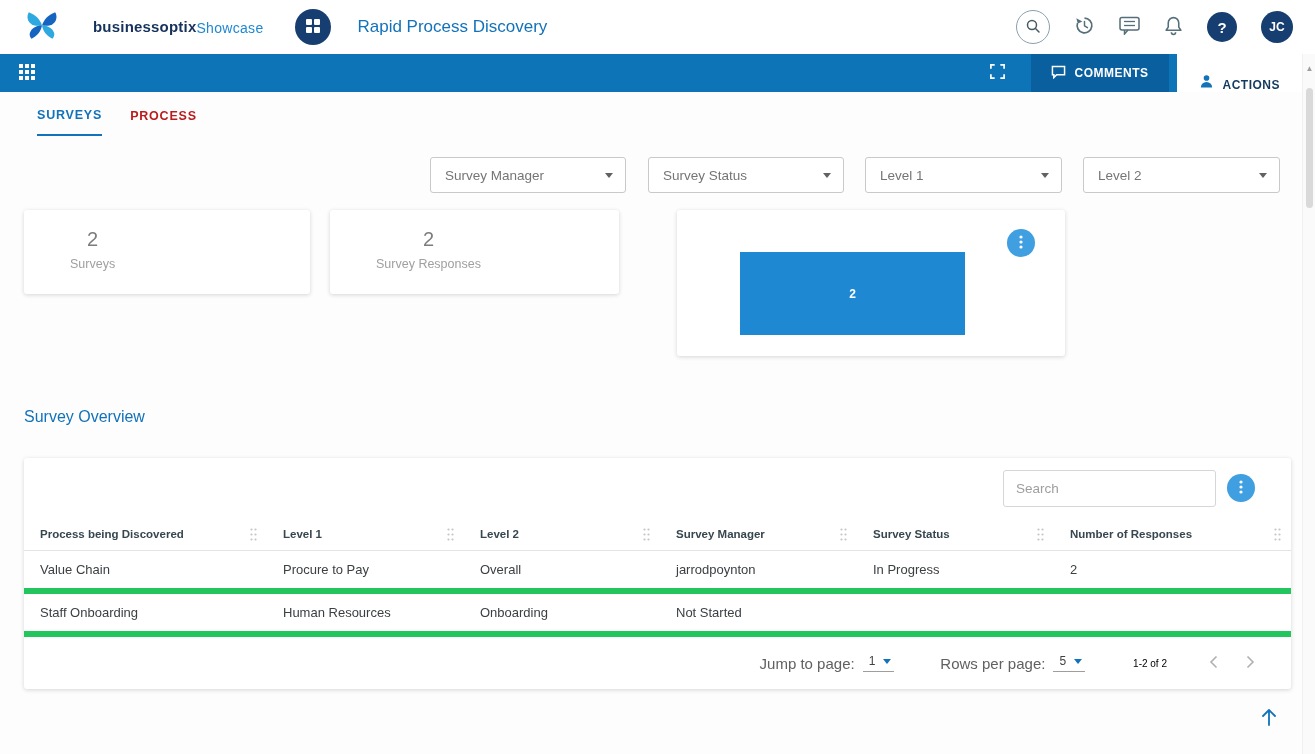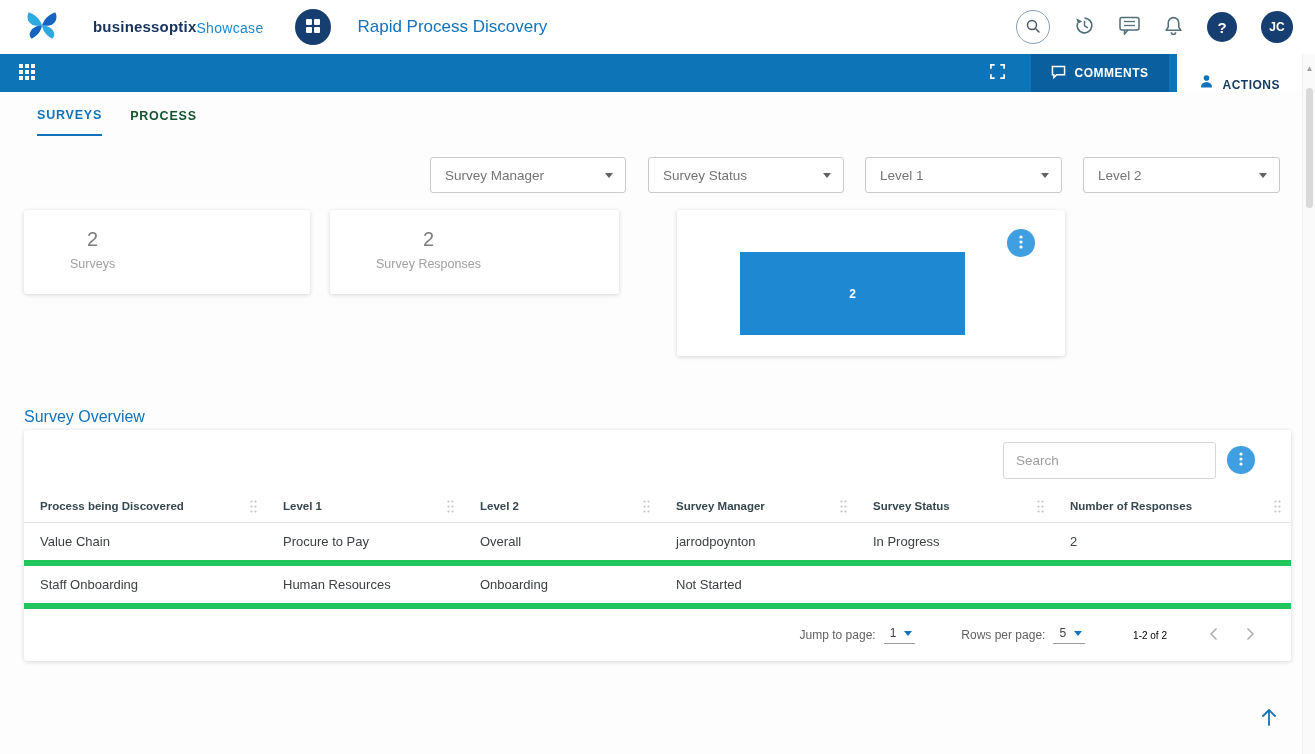--- a/index.html
+++ b/index.html
@@ -31,21 +31,21 @@
   .comments-btn { height:38px; background:#0a5f9e; color:#fff; font-size:12px; font-weight:bold; letter-spacing:.5px; display:flex; align-items:center; gap:9px; padding:0 20px; }
   .actions-btn { height:38px; background:#ffffff; color:#143a5f; font-size:12px; font-weight:bold; letter-spacing:.5px; display:flex; align-items:flex-end; gap:9px; padding:0 22px; margin-left:8px; }
 
   
   .scrollbar { position:absolute; top:54px; right:0; width:13px; height:700px; background:#fafafa; border-left:1px solid #f0f0f0; z-index:6; }
   .scrollbar .sb-arrow { position:absolute; top:10px; left:0; width:13px; text-align:center; font-size:8px; color:#9e9e9e; cursor:pointer; }
   .scrollbar .sb-thumb { position:absolute; top:34px; left:3px; width:7px; height:120px; border-radius:4px; background:#d9d9d9; cursor:grab; }
 
   
   .tabs { position:absolute; top:108px; left:37px; display:flex; gap:28px; }
-  .tab { font-size:12.5px; font-weight:bold; letter-spacing:.8px; padding-bottom:12px; color:#14532d; }
+  .tab { font-size:12.5px; font-weight:bold; letter-spacing:.8px; padding-bottom:12px; color:#b91c1c; }
   .tab.active { color:#1272ba; border-bottom:2px solid #1272ba; }
 
   
   .filter { position:absolute; top:157px; height:36px; background:#fff; border:1px solid #c9c9c9; border-radius:3px; display:flex; align-items:center; justify-content:space-between; padding:0 12px 0 14px; cursor:pointer; }
   .filter-label { font-size:13.5px; color:#757575; }
   .caret { width:0; height:0; border-left:4.5px solid transparent; border-right:4.5px solid transparent; border-top:5px solid #616161; }
   .f1 { left:430px; width:196px; }
   .f2 { left:648px; width:196px; }
   .f3 { left:865px; width:197px; }
   .f4 { left:1083px; width:197px; }
@@ -62,35 +62,35 @@
   .chart-card { left:677px; top:210px; width:388px; height:146px; }
   .chart-bar { position:absolute; left:63px; top:42px; width:225px; height:83px; background:#1e88d2; display:flex; align-items:center; justify-content:center; }
   .chart-bar-label { color:#fff; font-size:12px; font-weight:bold; }
   .kebab { position:absolute; width:28px; height:28px; border-radius:50%; background:#3f9fe0; display:flex; align-items:center; justify-content:center; }
   .chart-kebab { right:30px; top:19px; }
 
   
   .section-title { position:absolute; left:24px; top:408px; font-size:16px; color:#1272ba; font-weight:500; }
 
   
-  .table-card { left:24px; top:430px; width:1267px; height:231px; }
+  .table-card { left:24px; top:458px; width:1267px; height:231px; }
   .search-box { position:absolute; left:979px; top:12px; width:213px; height:37px; border:1px solid #d6d6d6; border-radius:3px; padding:0 12px; font-size:13.5px; color:#555; font-family:inherit; outline:none; }
   .search-box::placeholder { color:#9e9e9e; }
   .table-kebab { left:1203px; top:16px; }
 
   .t-grid { position:absolute; top:60px; left:0; width:1267px; }
   .t-row { display:grid; grid-template-columns:243px 197px 196px 197px 197px 1fr; }
   .t-head { height:33px; border-bottom:1px solid #e3e3e3; }
   .t-head .t-cell { font-size:11.5px; font-weight:bold; color:#37474f; justify-content:space-between; padding-right:10px; }
   .t-body-row { height:43px; border-bottom:6px solid #22c55e; cursor:pointer; }
   .t-cell { display:flex; align-items:center; padding-left:16px; font-size:13px; color:#3c4043; overflow:hidden; white-space:nowrap; }
   .drag-dots { display:flex; align-items:center; cursor:grab; }
 
   .t-footer { position:absolute; left:0; bottom:0; width:1267px; height:52px; display:flex; align-items:center; justify-content:flex-end; padding-right:36px; }
-  .pg-label { font-size:12px; color:#616161; }
+  .pg-label { font-size:15px; color:#616161; }
   .pg-select { display:inline-flex; align-items:center; gap:8px; border-bottom:1px solid #9e9e9e; padding:0 3px 3px 6px; margin-left:8px; cursor:pointer; }
   .pg-select .pg-val { font-size:12px; color:#424242; }
   .pg-select .caret { border-top-color:#1272ba; }
   .pg-range { font-size:10px; color:#000000; margin-left:48px; }
   .pg-chev { margin-left:42px; display:flex; align-items:center; }
   .pg-chev + .pg-chev { margin-left:28px; }
   .gap-rows { margin-left:46px; }
 
   
   .scroll-top { position:absolute; left:1254px; top:703px; width:30px; height:30px; display:flex; align-items:center; justify-content:center; }

